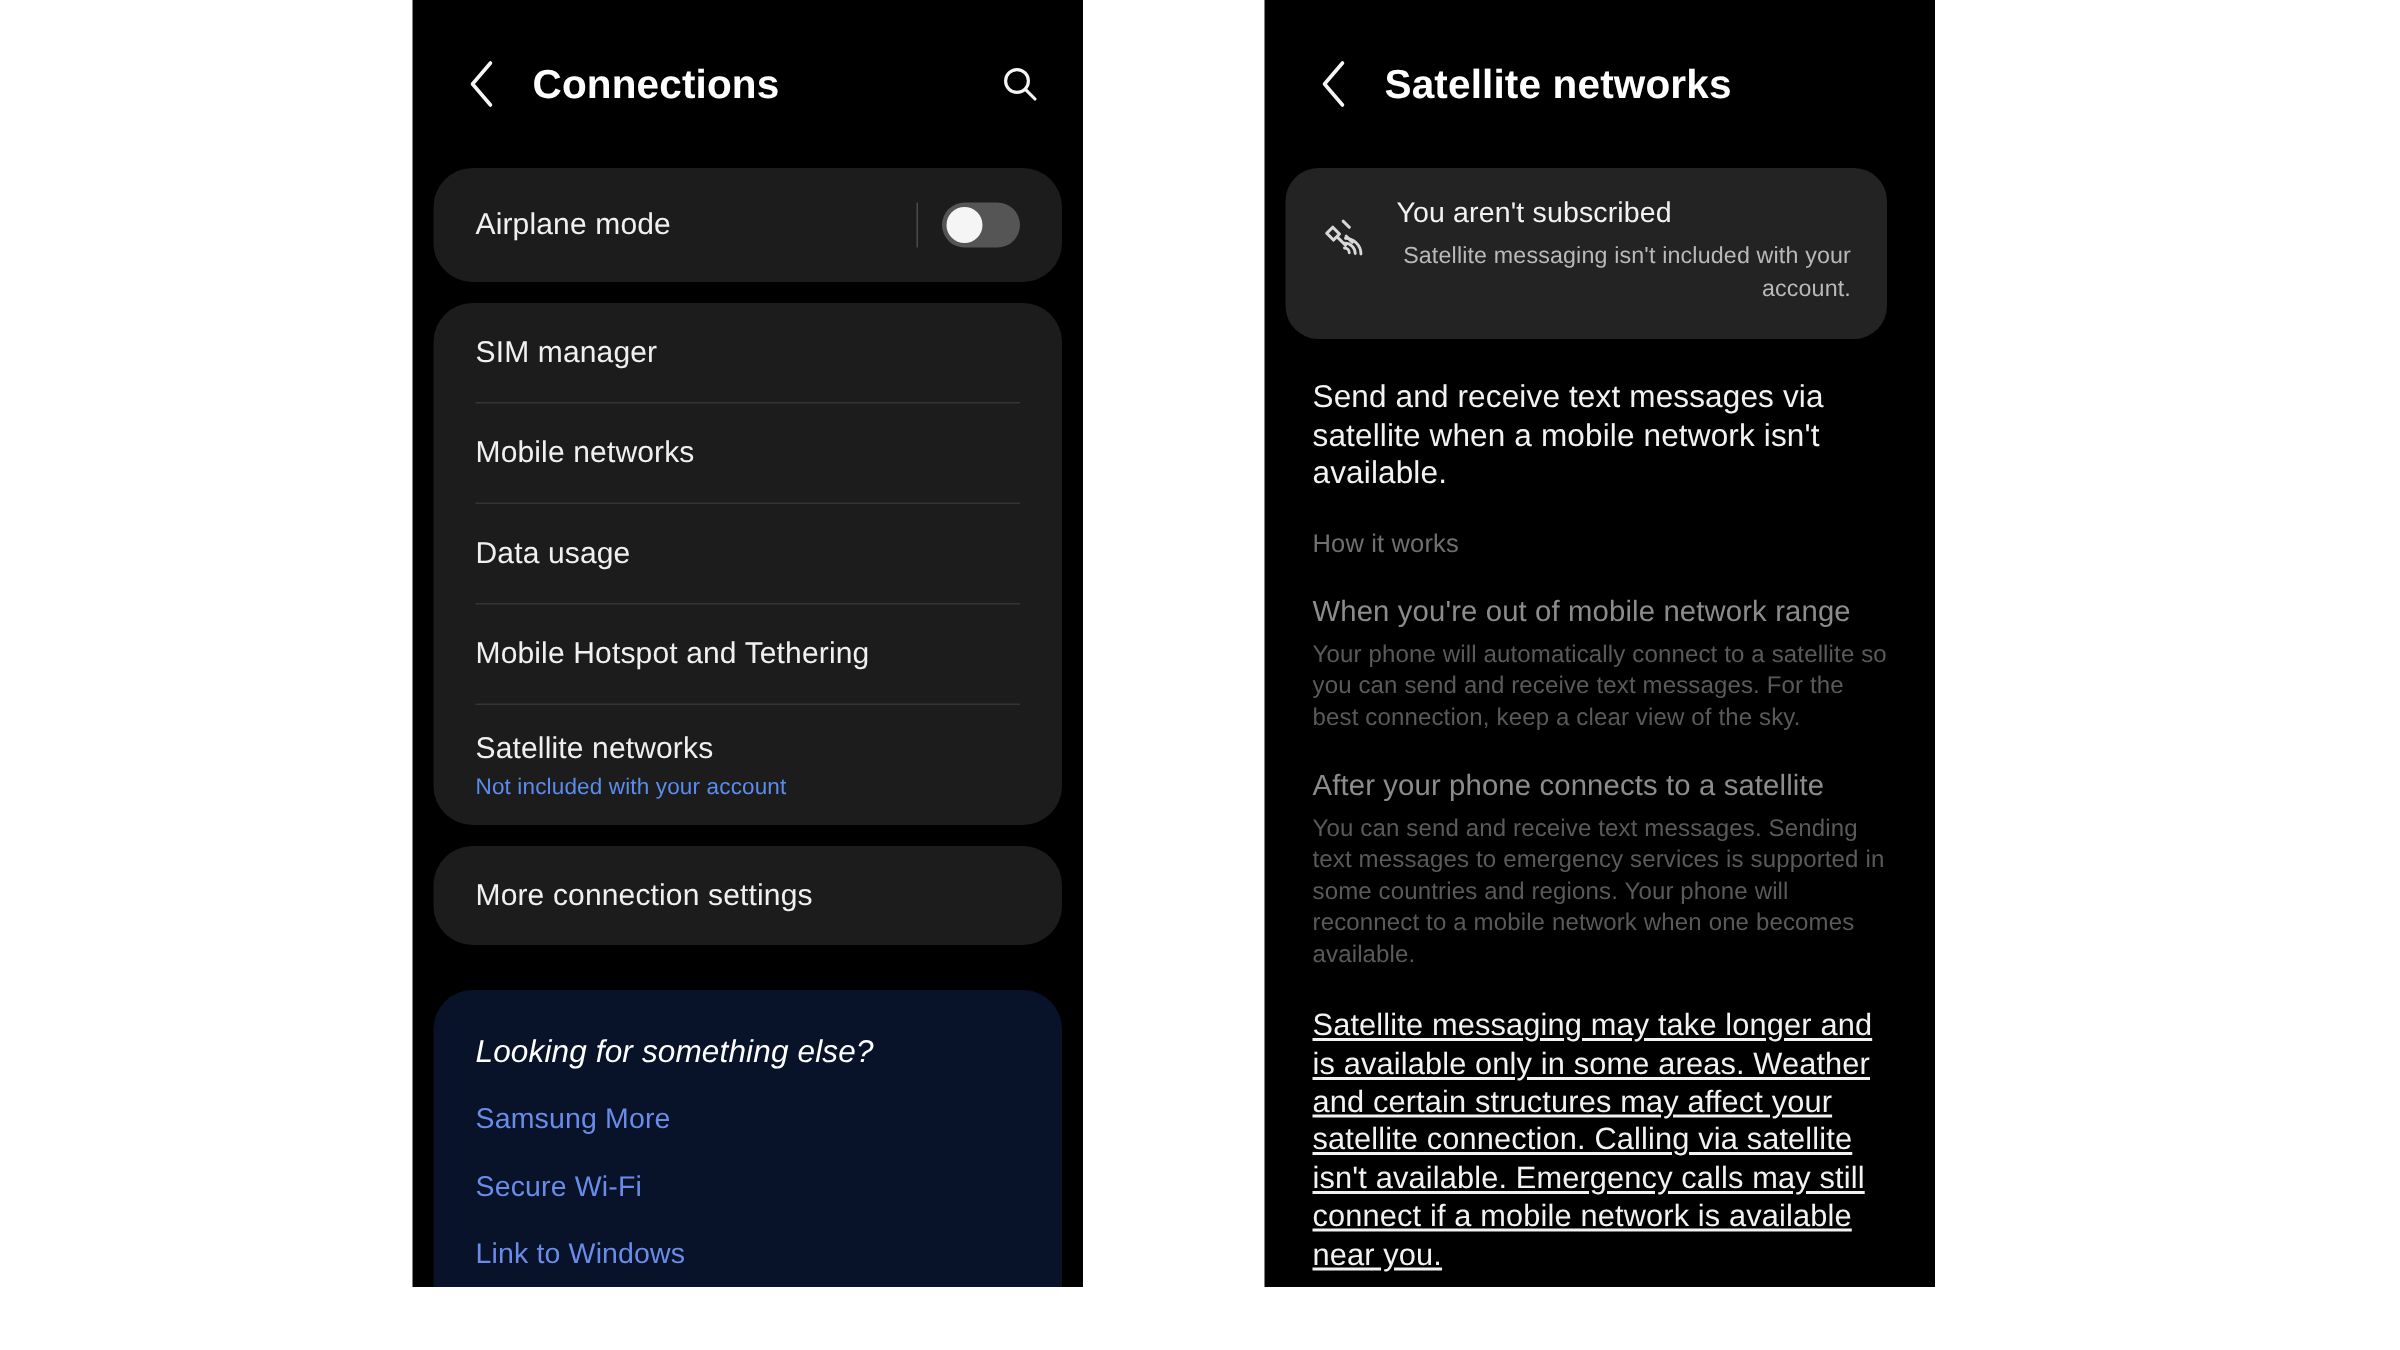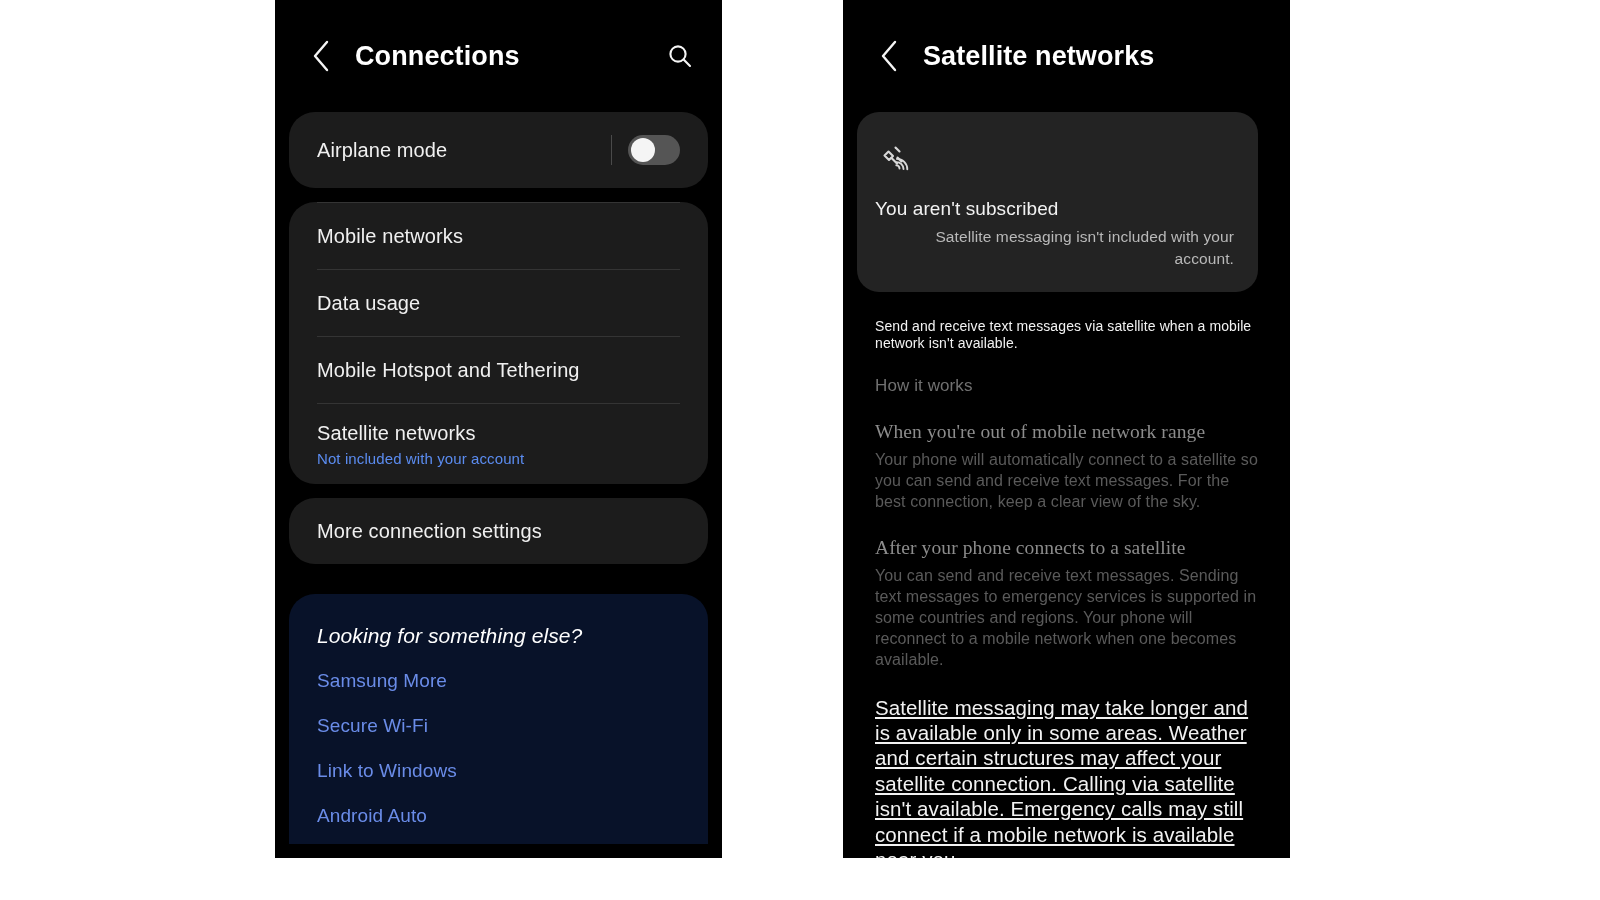--- a/index.html
+++ b/index.html
@@ -172,21 +172,20 @@
 
   
   .notice-card {
     background: #232323;
     border-radius: 22px;
     margin: 0 32px 0 14px;
     padding: 20px 24px 22px 18px;
     display: flex;
     align-items: flex-start;
     gap: 16px;
-    flex-direction: column;
   }
   .notice-icon {
     flex: 0 0 auto;
     width: 40px;
     height: 40px;
     display: flex;
     align-items: center;
     justify-content: center;
     margin-top: 10px;
   }
@@ -203,40 +202,39 @@
     line-height: 1.42;
     letter-spacing: 0.1px;
     text-align: right;
   }
 
   .content {
     padding: 26px 32px 0 32px;
   }
 
   .lead {
-    font-size: 14px;
+    font-size: 21px;
     color: #f2f2f2;
     line-height: 1.22;
     letter-spacing: 0.1px;
   }
 
   .section-label {
     font-size: 17px;
     color: #707070;
     margin-top: 24px;
     letter-spacing: 0.1px;
   }
 
   .sub-head {
     font-size: 19.5px;
     color: #8c8c8c;
     margin-top: 24px;
     line-height: 1.22;
     letter-spacing: 0.1px;
-    font-family: Liberation Serif, serif;
   }
 
   .sub-body {
     font-size: 16px;
     color: #5a5a5a;
     line-height: 1.32;
     margin-top: 5px;
     letter-spacing: 0.1px;
   }
 
@@ -280,20 +278,25 @@
           <div class="toggle-sep"></div>
           <div class="switch">
             <div class="knob"></div>
           </div>
         </div>
       </div>
     </div>
 
     <div class="card card-networks">
 
+      <div class="row">
+        <div class="row-text-col">
+          <div class="row-label">SIM manager</div>
+        </div>
+      </div>
       <div class="divider"></div>
 
       <div class="row">
         <div class="row-text-col">
           <div class="row-label">Mobile networks</div>
         </div>
       </div>
       <div class="divider"></div>
 
       <div class="row">

